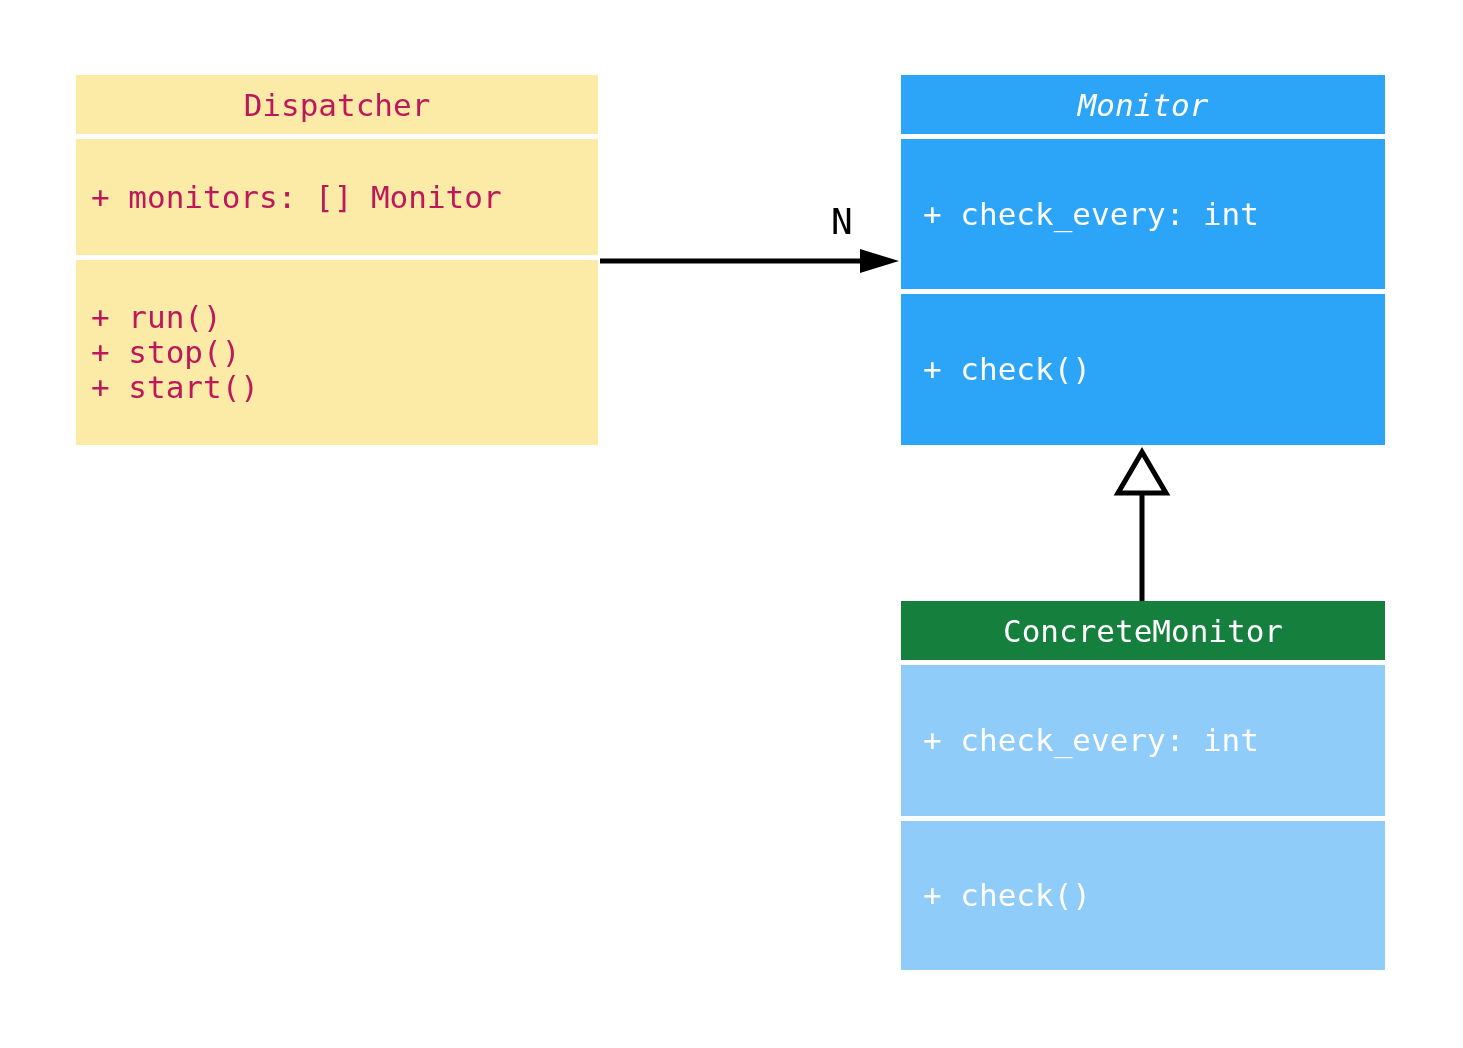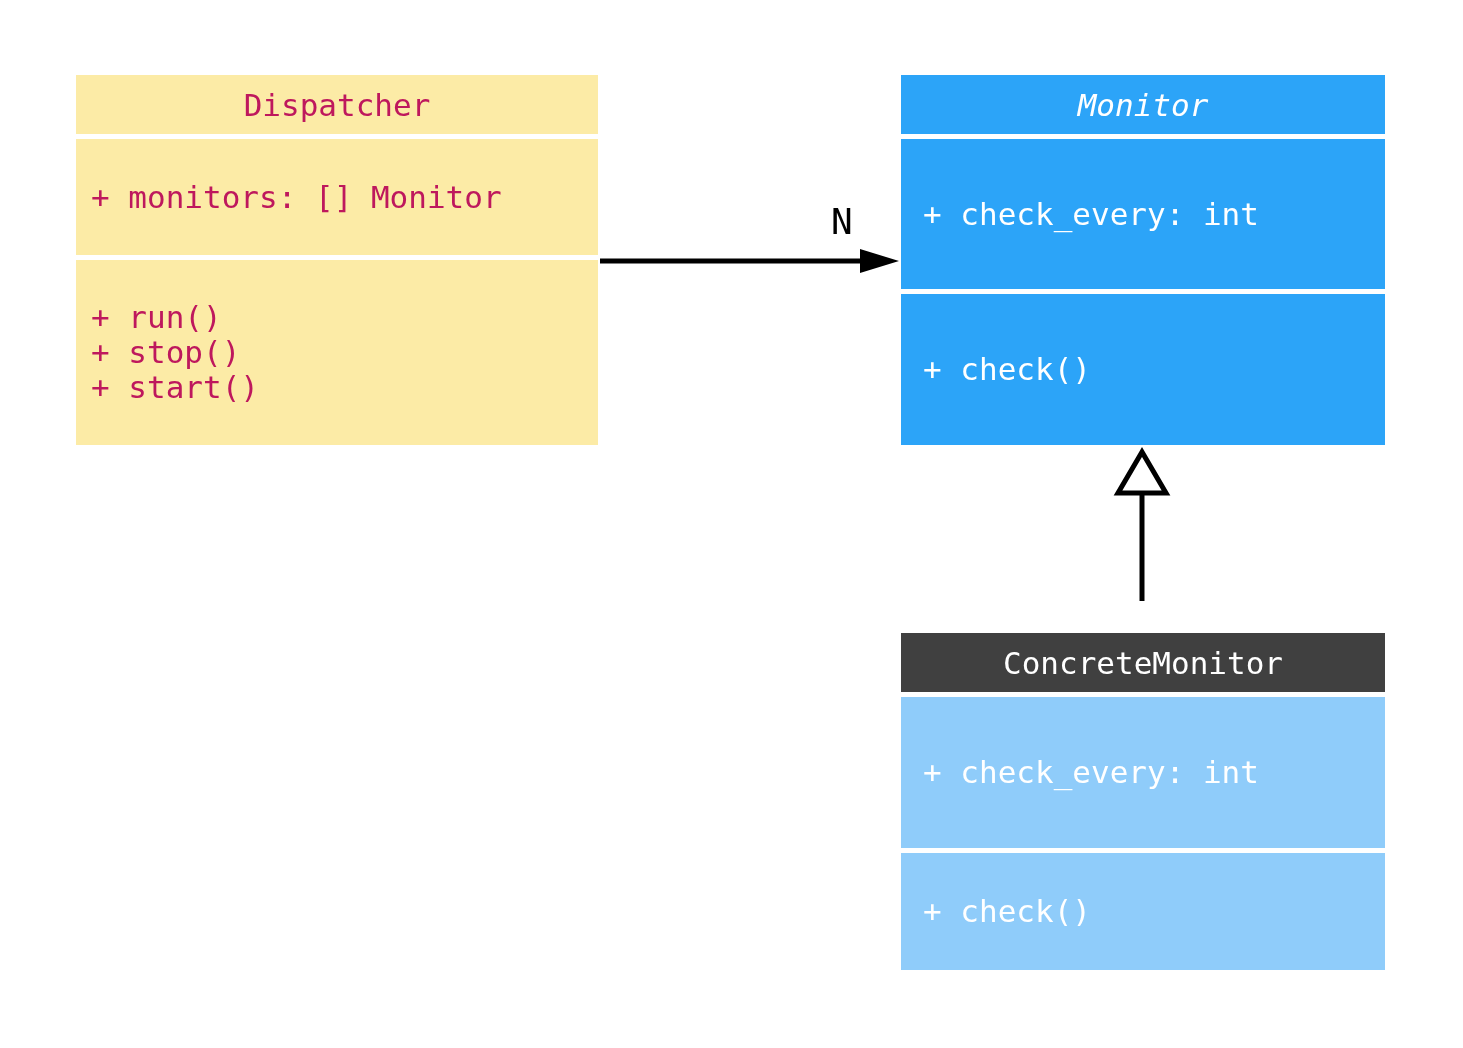--- a/index.html
+++ b/index.html
@@ -99,21 +99,21 @@
     <div class="sec title italic" style="background-color: rgb(44, 164, 248);">Monitor</div>
     <div class="sec members attrs" style="background-color: rgb(44, 164, 248);">
       <div>+ check_every: int</div>
     </div>
     <div class="sec members methods" style="background-color: rgb(44, 164, 248);">
       <div>+ check()</div>
     </div>
   </div>
 
   <div class="class-box" id="box-concrete" style="color: rgb(255, 255, 255);">
-    <div class="sec title" style="background-color: #404040; margin-top: 32px;">ConcreteMonitor</div>
+    <div class="sec title" style="background-color: #15803d;">ConcreteMonitor</div>
     <div class="sec members attrs" style="background-color: rgb(143, 204, 250);">
       <div>+ check_every: int</div>
     </div>
     <div class="sec members methods" style="background-color: rgb(143, 204, 250);">
       <div>+ check()</div>
     </div>
   </div>
 
 </div>
 

